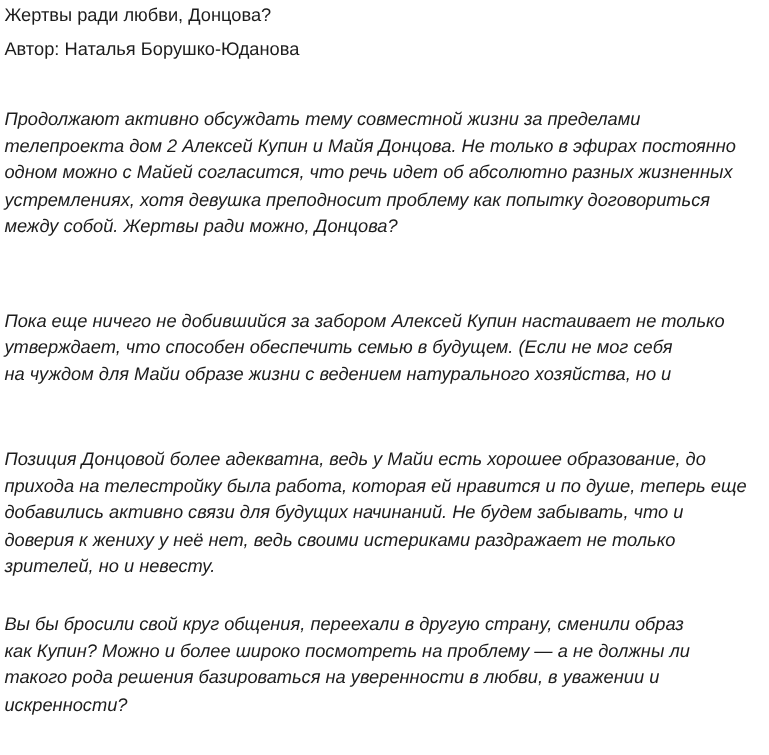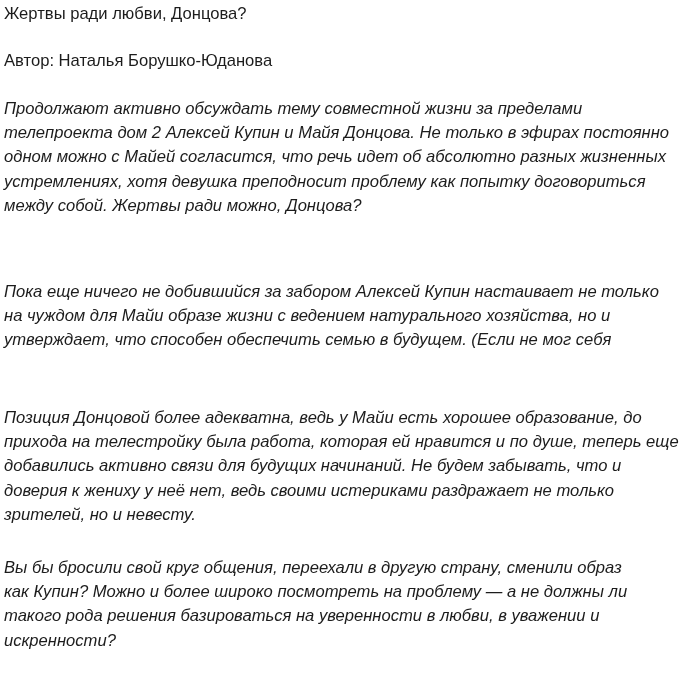--- a/index.html
+++ b/index.html
@@ -14,43 +14,43 @@
       font-family: "Liberation Sans", "DejaVu Sans", sans-serif;
       color: #1c1c1c;
       font-size: 16.6px;
       line-height: 24.2px;
     }
     .doc {
       position: relative;
       padding: 0 4px;
     }
     .title { position: absolute; top: 2px; left: 4px; }
-    .author { position: absolute; top: 49px; left: 4px; text-align: center; }
+    .author { position: absolute; top: 33px; left: 4px; text-align: center; }
     .para { position: absolute; left: 4px; width: 690px; }
     .para span.ln { display: block; white-space: nowrap; font-style: italic; }
   </style>
 </head>
 <body>
 
 <div class="doc">
   <div class="title">Жертвы ради любви, Донцова?</div>
   <div class="author">Автор: Наталья Борушко-Юданова</div>
 
   <div class="para" style="top:97px">
     <span class="ln">Продолжают активно обсуждать тему совместной жизни за пределами</span>
     <span class="ln">телепроекта дом 2 Алексей Купин и Майя Донцова. Не только в эфирах постоянно</span>
     <span class="ln">одном можно с Майей согласится, что речь идет об абсолютно разных жизненных</span>
     <span class="ln">устремлениях, хотя девушка преподносит проблему как попытку договориться</span>
     <span class="ln">между собой. Жертвы ради можно, Донцова?</span>
   </div>
 
   <div class="para" style="top:280px">
     <span class="ln">Пока еще ничего не добившийся за забором Алексей Купин настаивает не только</span>
+    <span class="ln">утверждает, что способен обеспечить семью в будущем. (Если не мог себя</span>
     <span class="ln">на чуждом для Майи образе жизни с ведением натурального хозяйства, но и</span>
-    <span class="ln">утверждает, что способен обеспечить семью в будущем. (Если не мог себя</span>
   </div>
 
   <div class="para" style="top:406px">
     <span class="ln">Позиция Донцовой более адекватна, ведь у Майи есть хорошее образование, до</span>
     <span class="ln">прихода на телестройку была работа, которая ей нравится и по душе, теперь еще</span>
     <span class="ln">добавились активно связи для будущих начинаний. Не будем забывать, что и</span>
     <span class="ln">доверия к жениху у неё нет, ведь своими истериками раздражает не только</span>
     <span class="ln">зрителей, но и невесту.</span>
   </div>
 

